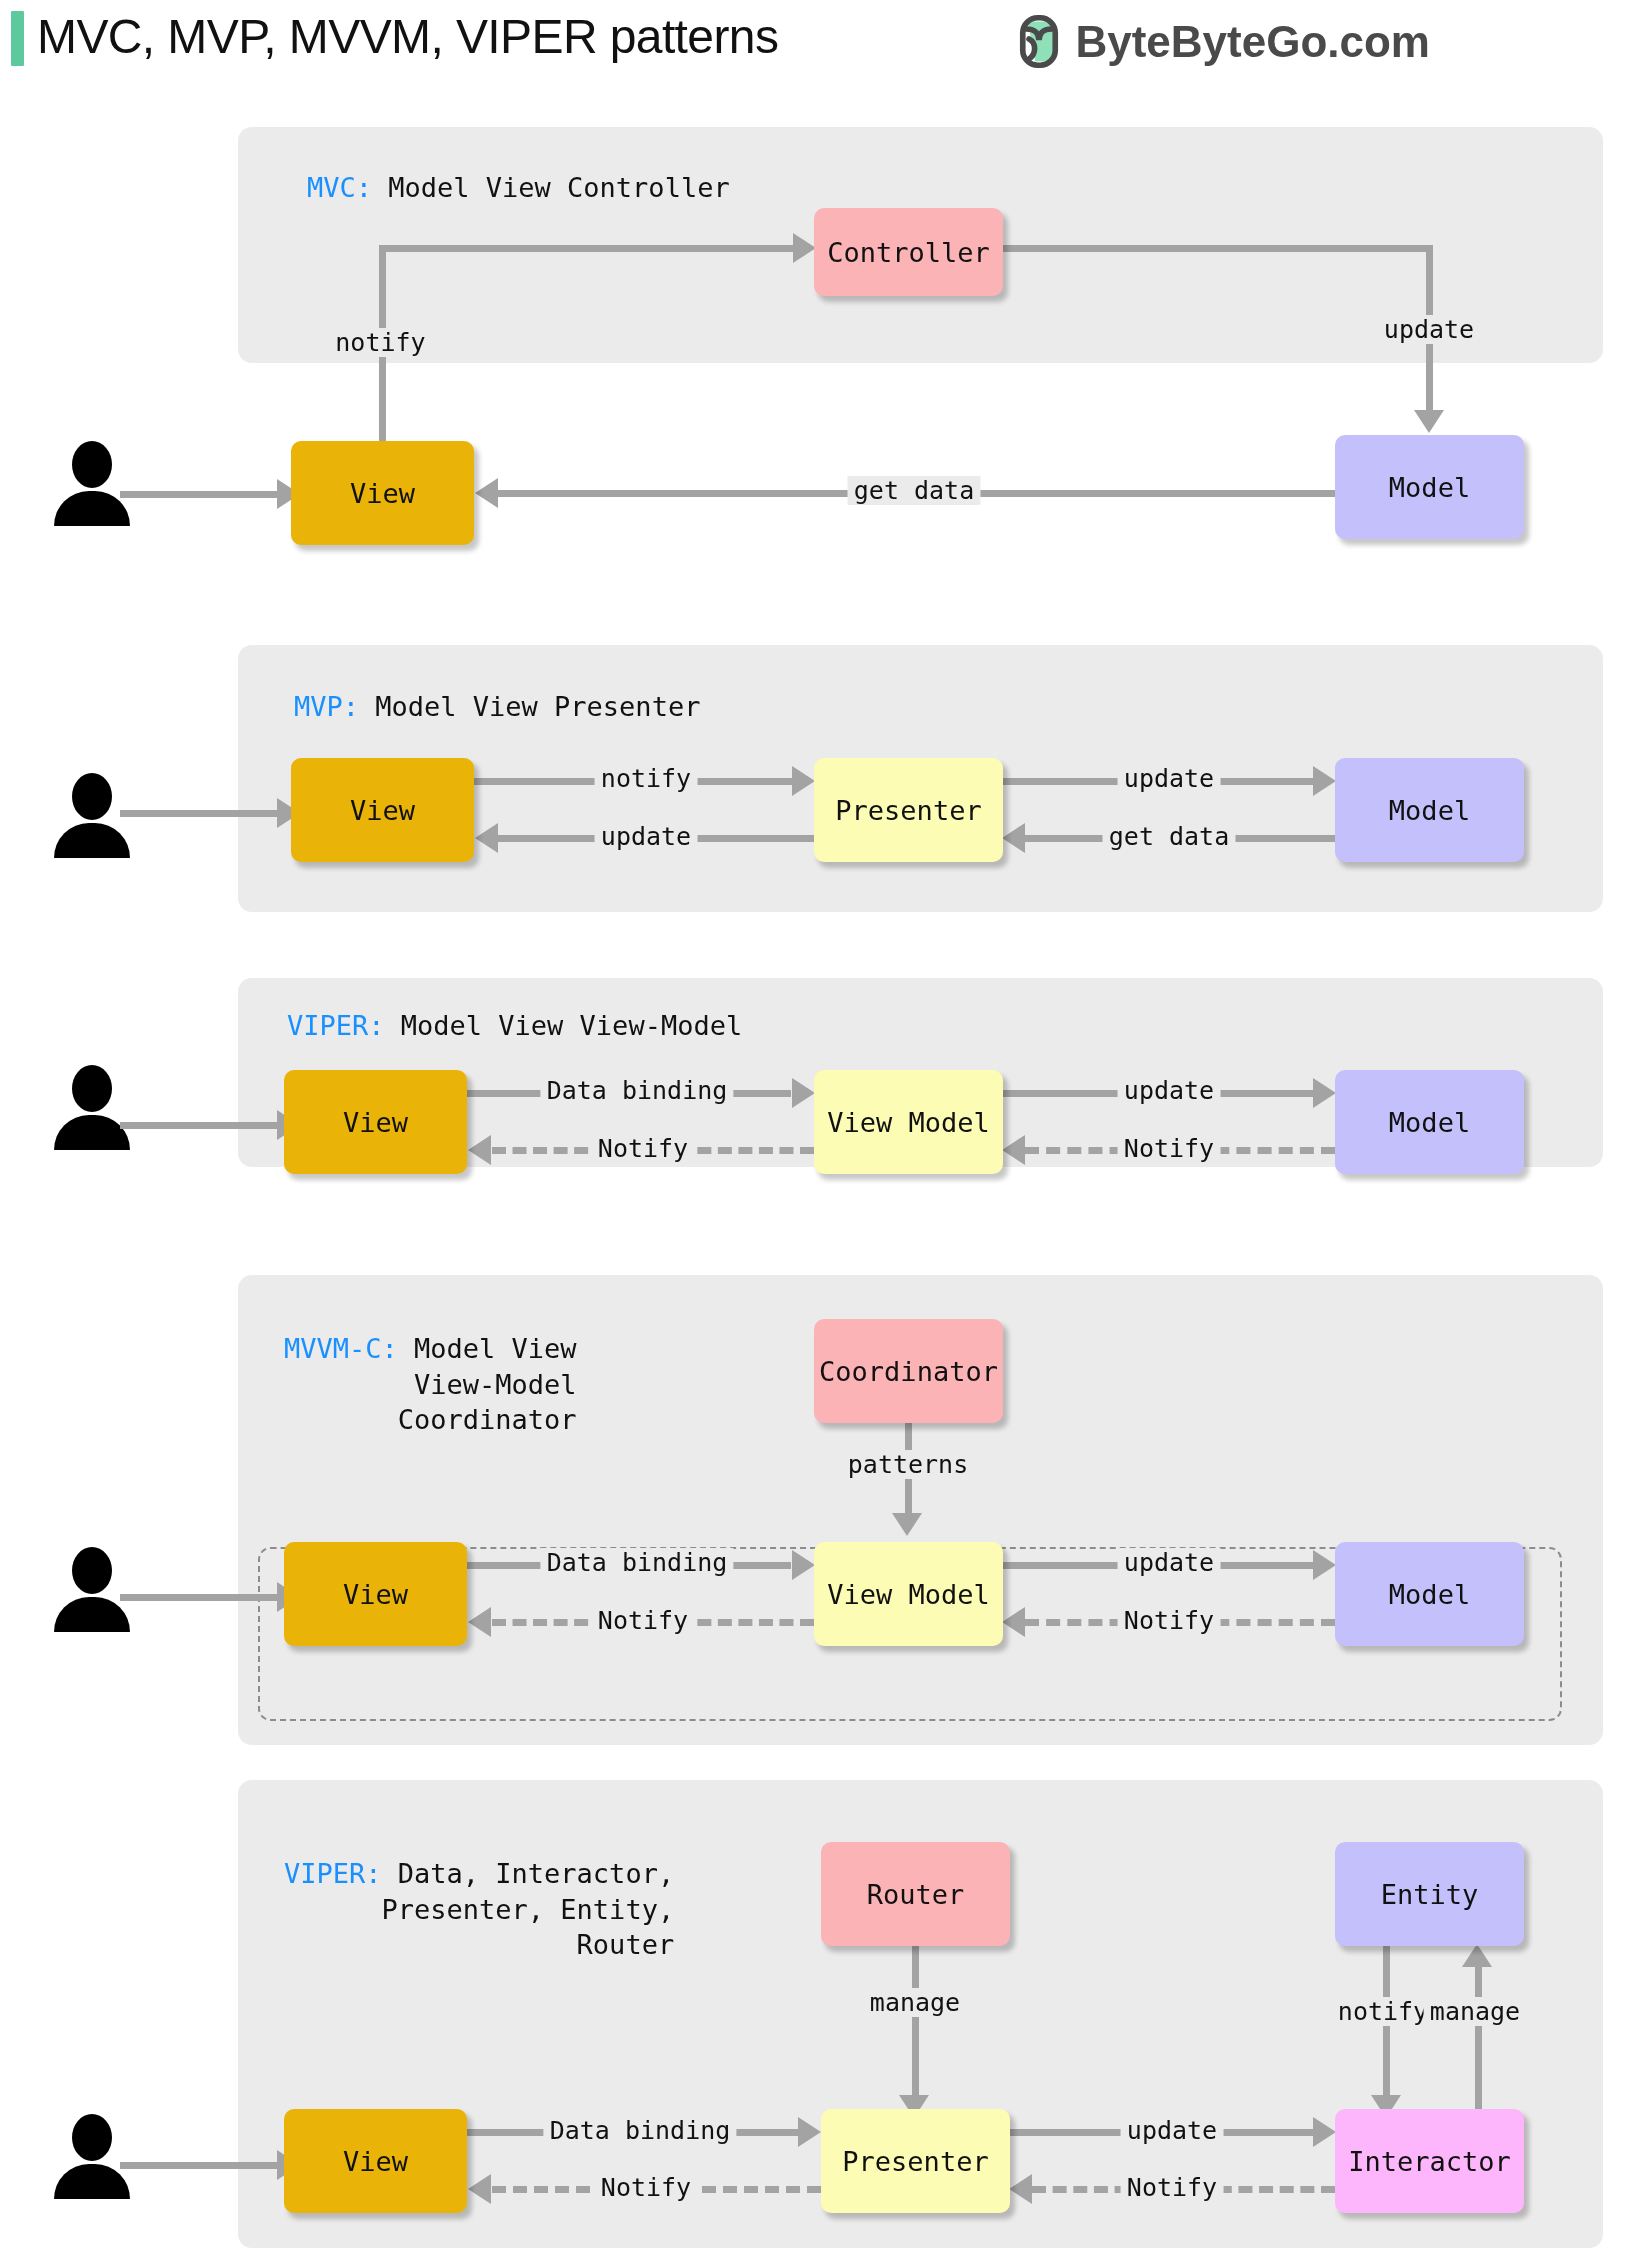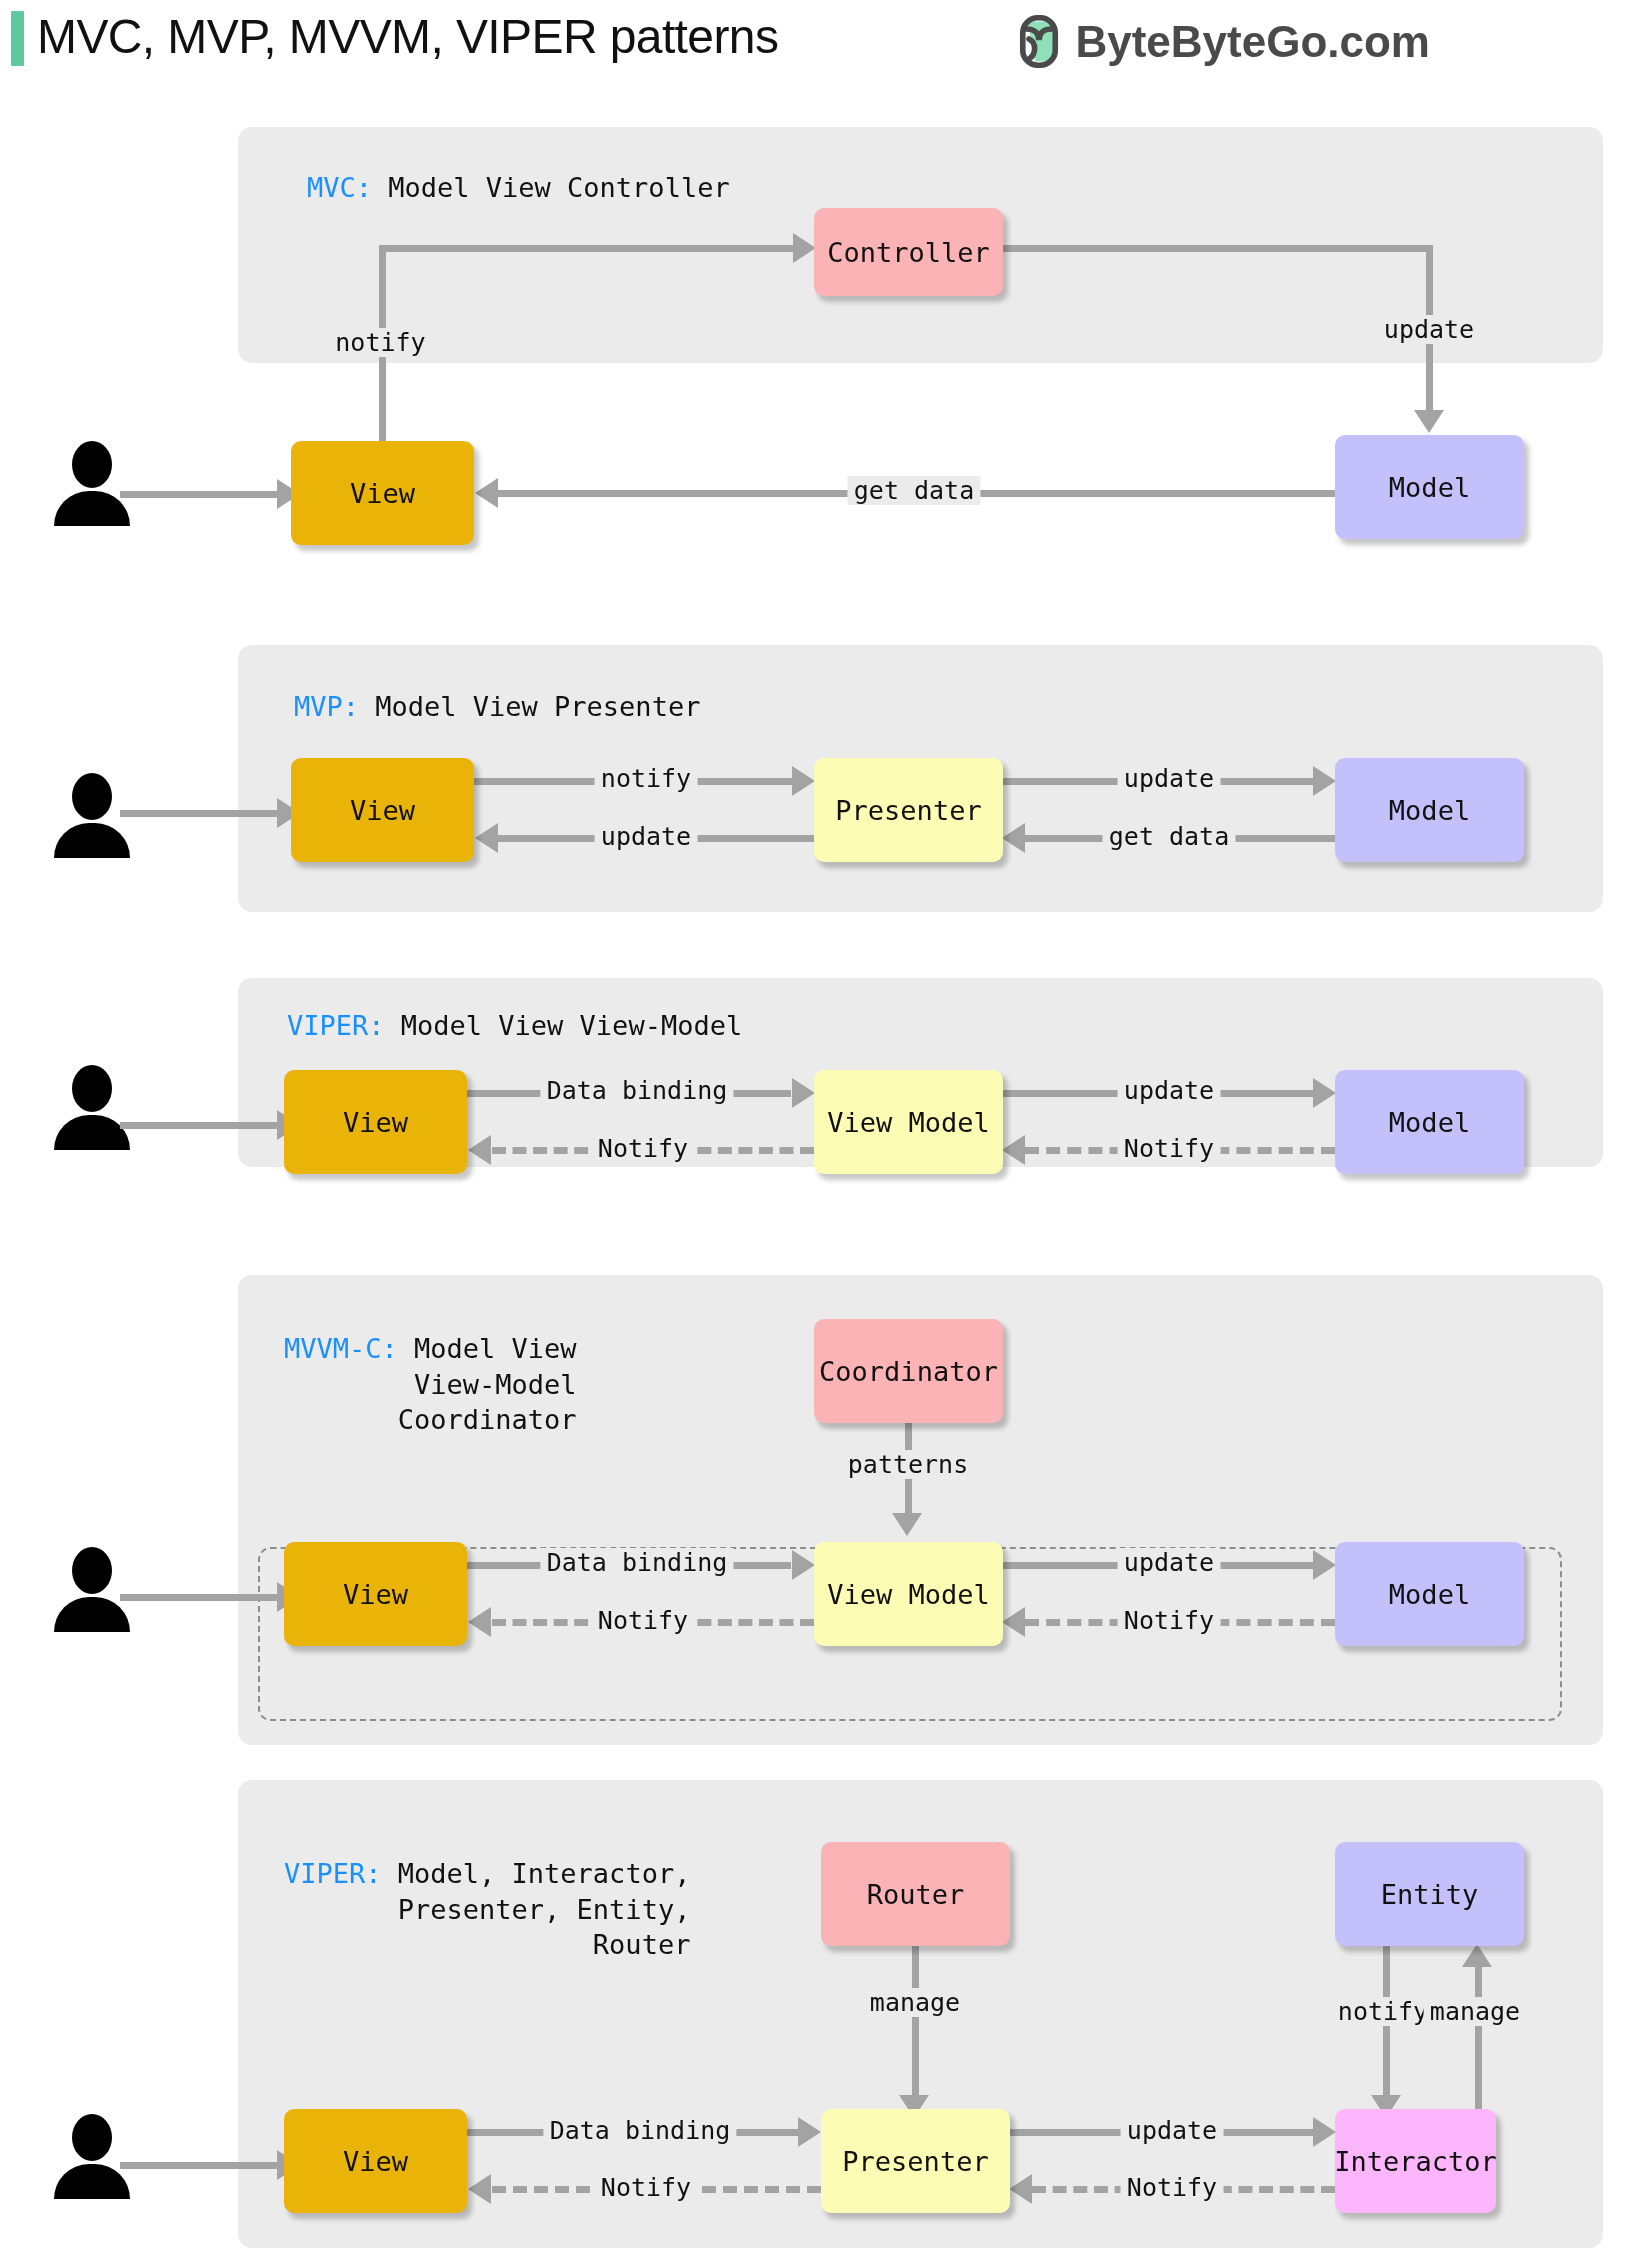--- a/index.html
+++ b/index.html
@@ -244,21 +244,21 @@
 <div class="ar left" style="left:1002px;top:1607px;"></div>
 <div class="lbl ctr" style="left:1169px;top:1606px;">Notify</div>
 
 <div class="panel" style="top:1780px;height:468px;"></div>
 
 <div class="avatar" style="left:54px;top:2114px;">
   <div class="head"></div>
   <div class="body"></div>
 </div>
 
-<div class="panel-title" style="left:284px;top:1856px;text-align:right;"><span class="tag">VIPER:</span><span> Model, Interactor,</span><br><span>Presenter, Entity,</span><br><span>Router</span></div>
+<div class="panel-title" style="left:284px;top:1856px;text-align:right;"><span class="tag">VIPER:</span><span> Data, Interactor,</span><br><span>Presenter, Entity,</span><br><span>Router</span></div>
 
 <div class="node n-red" style="left:821px;top:1842px;width:189px;height:104px;">
     <span>Router</span>
   </div>
 <div class="node n-purple" style="left:1335px;top:1842px;width:189px;height:104px;">
     <span>Entity</span>
   </div>
 
 <div class="ln v" style="left:912px;top:1945px;height:154px;"></div>
 <div class="ar down" style="left:899px;top:2095px;"></div>
@@ -274,21 +274,21 @@
 
 <div class="ln h" style="left:120px;top:2162px;width:158px;"></div>
 <div class="ar right" style="left:277px;top:2150px;"></div>
 
 <div class="node n-green" style="left:284px;top:2109px;width:183px;height:104px;">
     <span>View</span>
   </div>
 <div class="node n-yellow" style="left:821px;top:2109px;width:189px;height:104px;">
     <span>Presenter</span>
   </div>
-<div class="node n-pink" style="left:1335px;top:2109px;width:161px;height:104px;">
+<div class="node n-pink" style="left:1335px;top:2109px;width:189px;height:104px;">
     <span>Interactor</span>
   </div>
 
 <div class="ln h" style="left:466px;top:2129px;width:332px;"></div>
 <div class="ar right" style="left:798px;top:2117px;"></div>
 <div class="lbl ctr" style="left:640px;top:2116px;">Data binding</div>
 
 <div class="dash-h" style="left:492px;top:2186px;width:329px;"></div>
 <div class="ar left" style="left:468px;top:2174px;"></div>
 <div class="lbl ctr" style="left:646px;top:2173px;">Notify</div>

